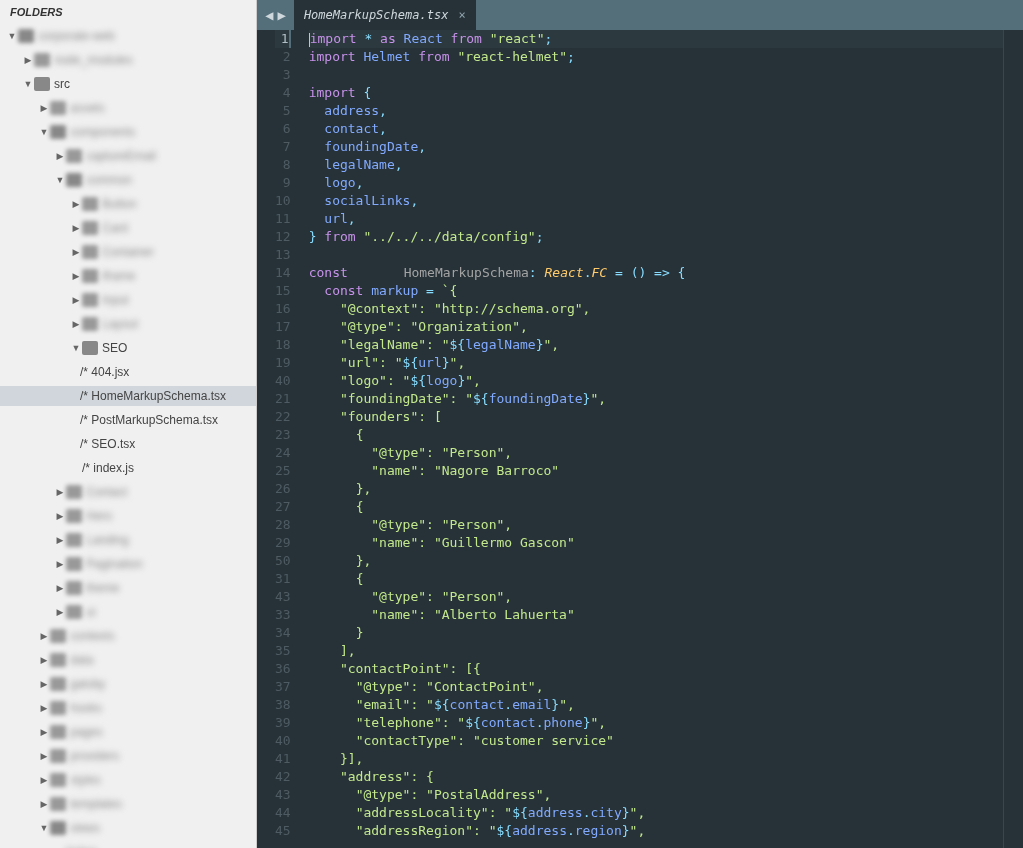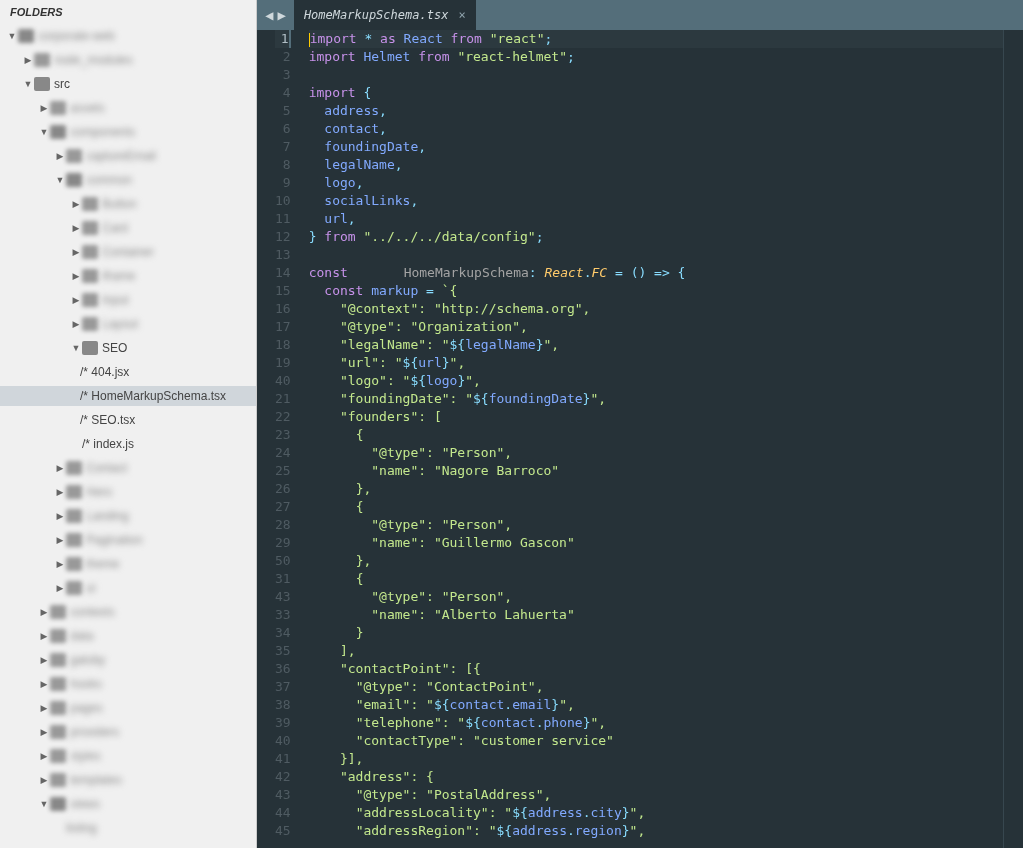--- a/index.html
+++ b/index.html
@@ -242,20 +242,26 @@
       <li>
         <div class="row indent-5">
           <span class="disclosure"></span>
           <span class="label">/* 404.jsx</span>
         </div>
       </li>
       <li class="selected">
         <div class="row indent-5">
           <span class="disclosure"></span>
           <span class="label">/* HomeMarkupSchema.tsx</span>
+        </div>
+      </li>
+      <li>
+        <div class="row indent-5">
+          <span class="disclosure"></span>
+          <span class="label">/* PostMarkupSchema.tsx</span>
         </div>
       </li>
       <li>
         <div class="row indent-5">
           <span class="disclosure"></span>
           <span class="label">/* SEO.tsx</span>
         </div>
       </li>
       <li>
         <div class="row indent-4">

